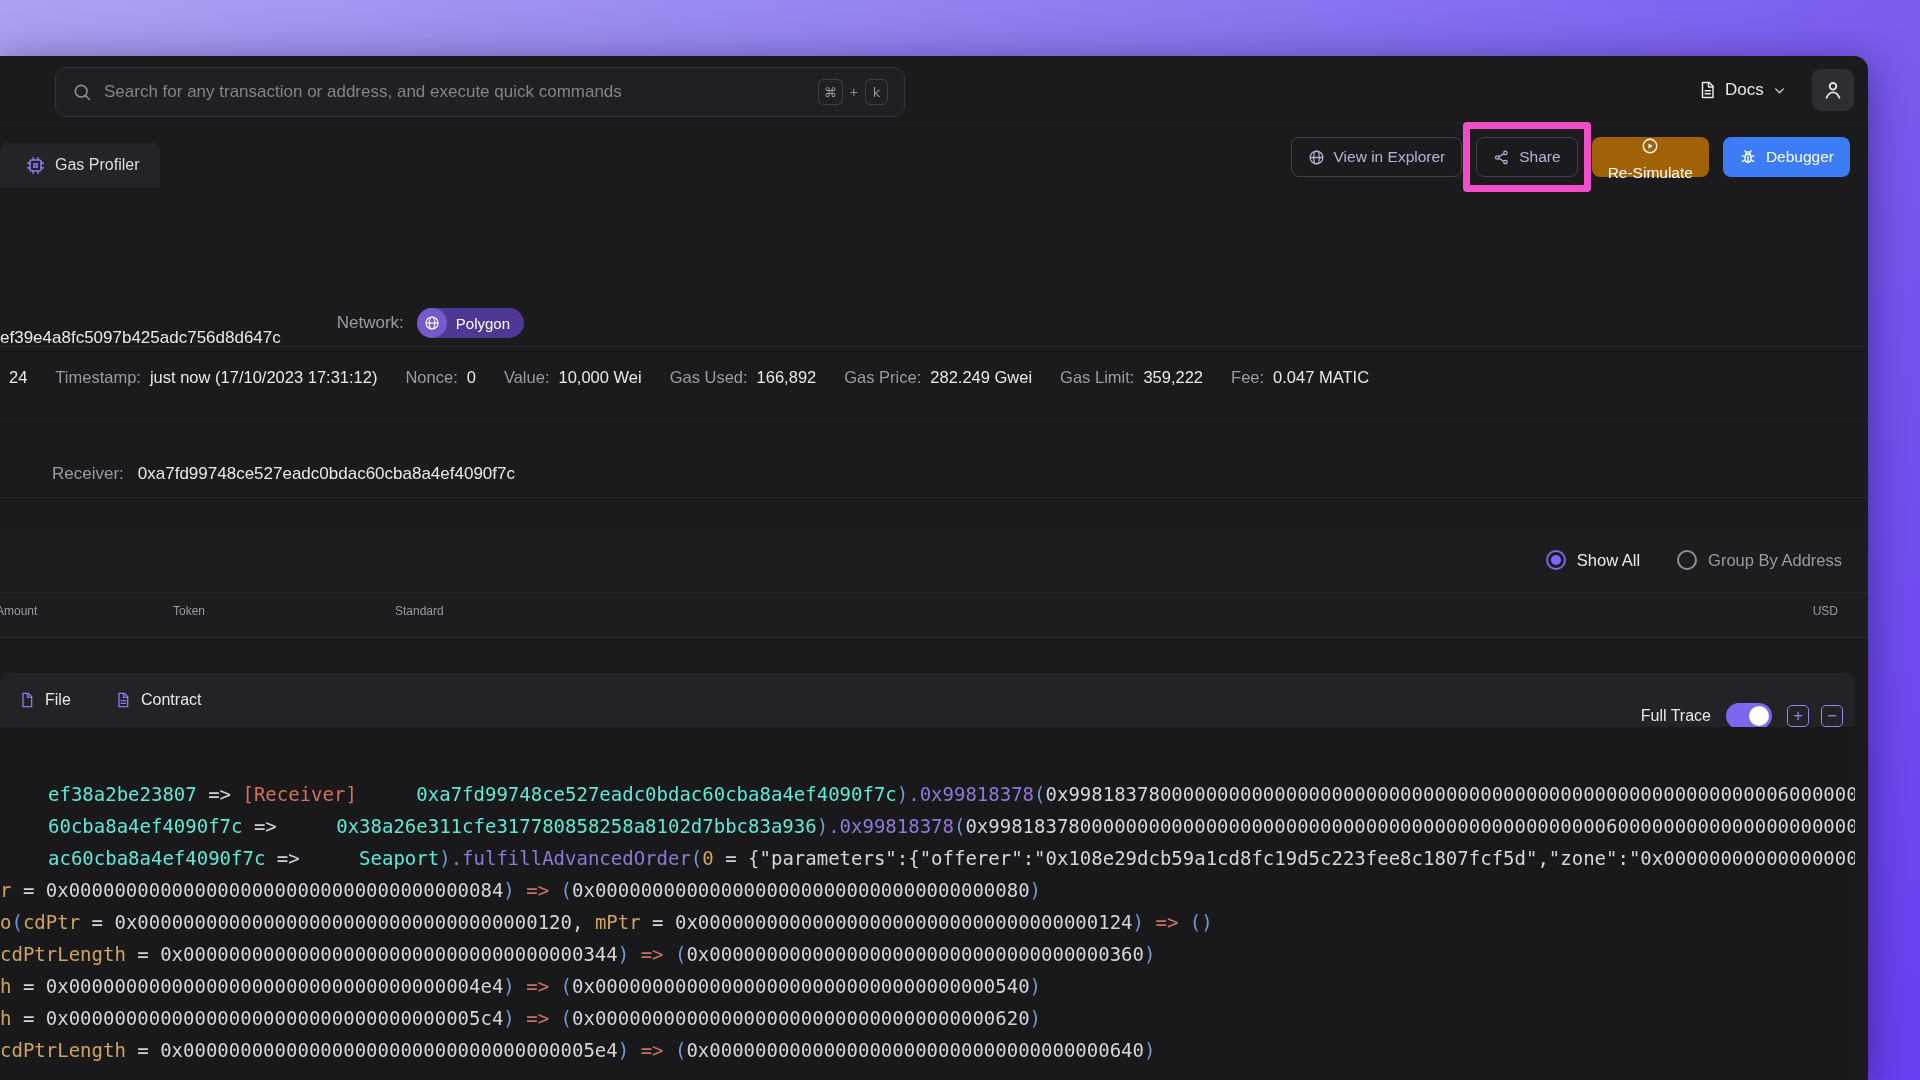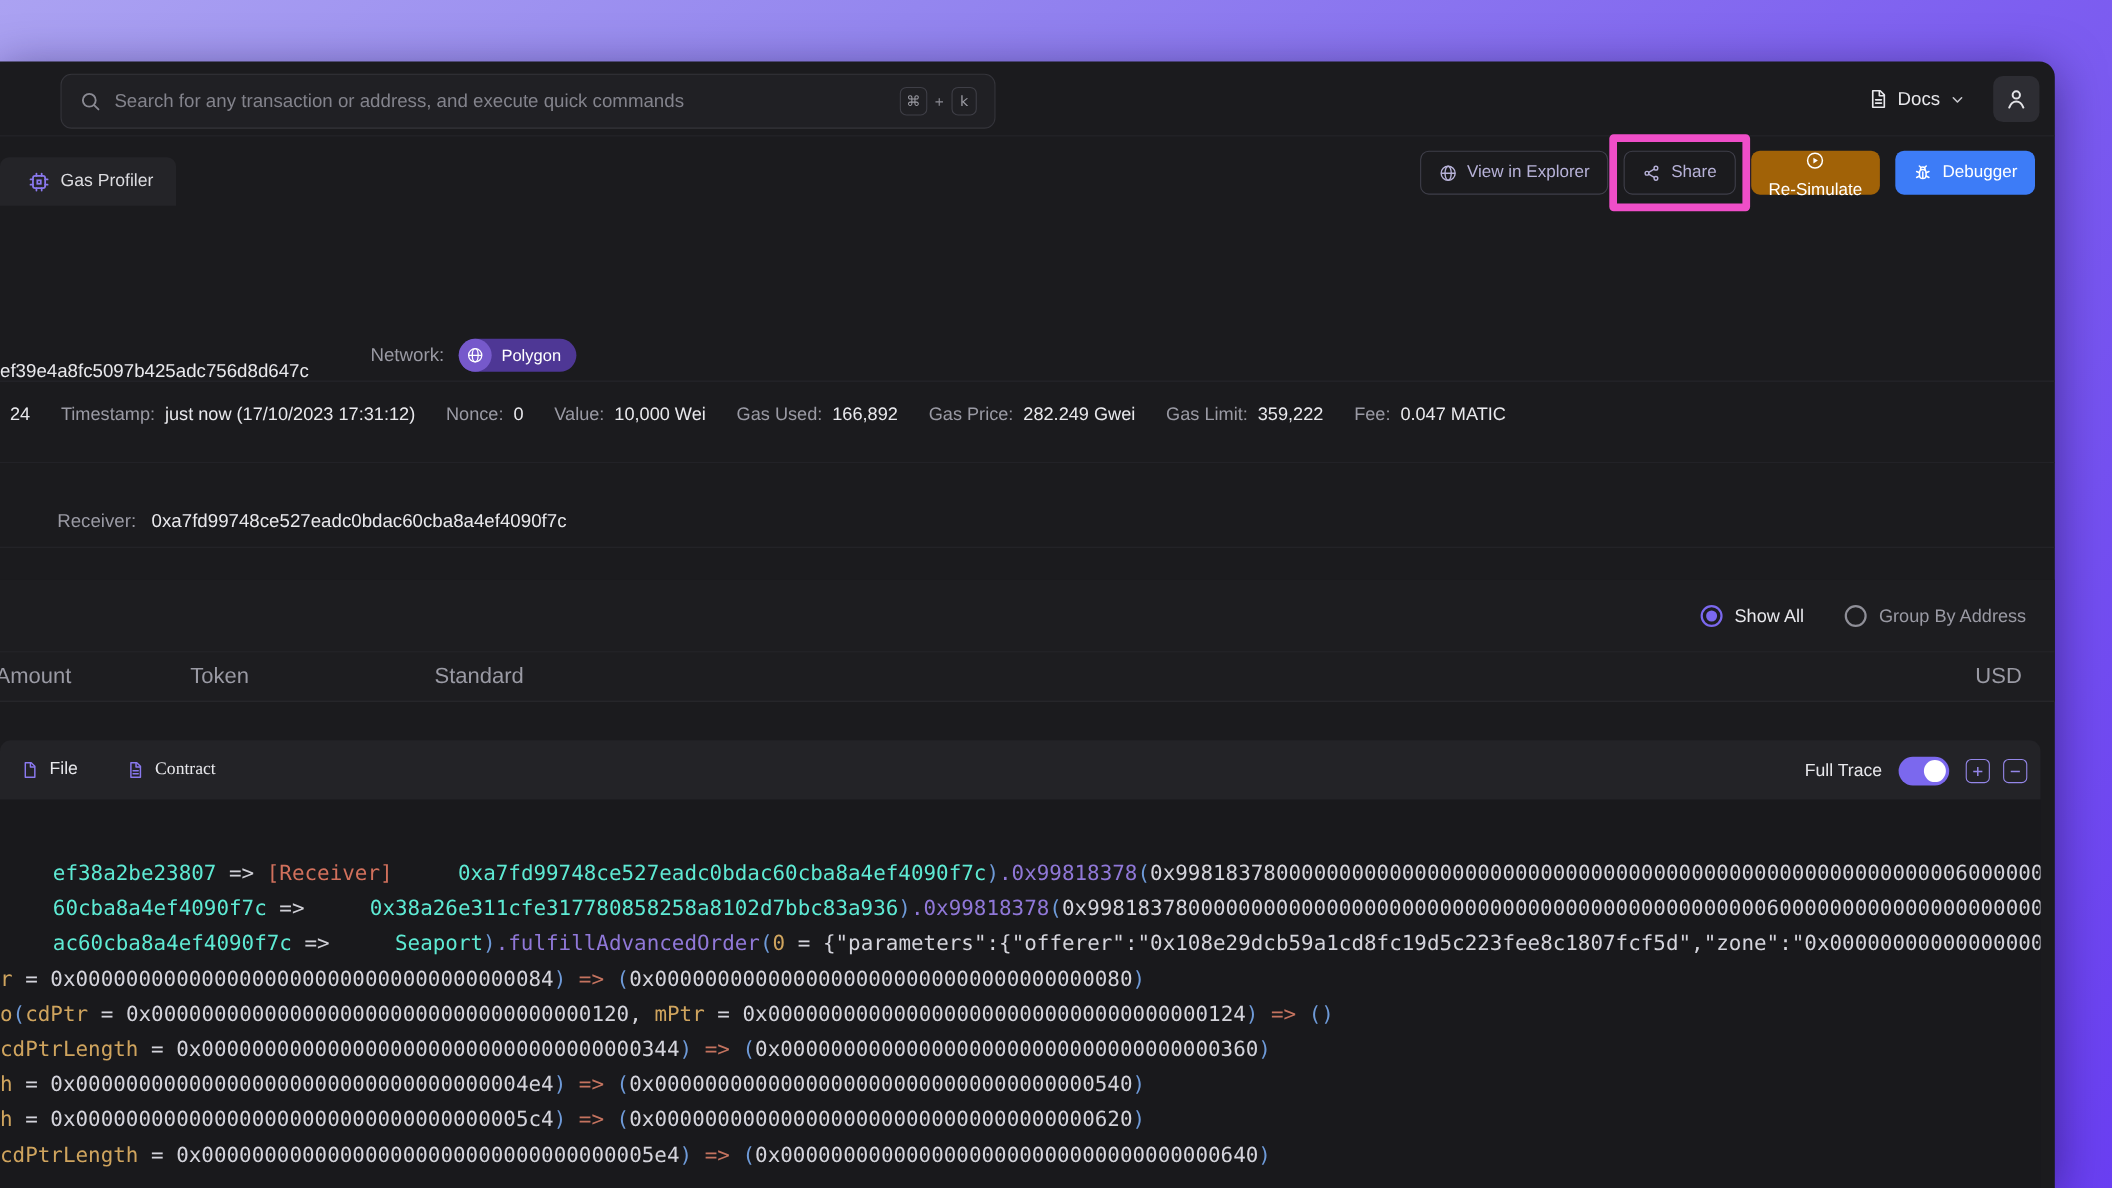--- a/index.html
+++ b/index.html
@@ -89,33 +89,33 @@
   }
   .radios-row { position:absolute; top:0; left:0; right:0; height:66px; border-bottom:1px solid #252529; }
   .radios { position:absolute; right:26px; top:0; height:66px; display:flex; align-items:center; gap:37px; }
   .radio { display:flex; align-items:center; gap:11px; font-size:16.5px; cursor:pointer; }
   .radio-circle { width:20px; height:20px; border-radius:50%; position:relative; }
   .radio-on { border:2px solid #7b68ee; }
   .radio-on::after { content:""; position:absolute; inset:3px; border-radius:50%; background:#7b68ee; }
   .radio-off { border:2px solid #8f8f98; }
   .radio-on-label { color:#e9e9ed; }
   .radio-off-label { color:#9a9aa4; }
-  .cols-row { position:absolute; left:0; right:0; bottom:0; height:45px; font-size:20px; color:#9a9aa4; }
+  .cols-row { position:absolute; left:0; right:0; bottom:0; height:45px; font-size:12px; color:#9a9aa4; }
   .col-h { position:absolute; top:12px; }
   .col-amount { left:-4px; }
   .col-token { left:173px; }
   .col-standard { left:395px; }
   .col-usd { right:30px; }
   
   .trace-panel { position:absolute; left:0; top:617px; width:1855px; height:407px; }
   .trace-tabs { position:absolute; top:0; left:0; right:0; height:54px; background:#232327; border-radius:10px 10px 0 0; }
   .trace-tab { position:absolute; top:0; display:flex; gap:10px; align-items:center; height:54px; color:#e8e8ec; font-size:16px; cursor:pointer; }
   .tab-file { left:19px; }
-  .tab-contract { left:115px;font-family:Liberation Serif, serif; }
-  .full-trace { position:absolute; right:12px; top:1px; height:54px; display:flex; align-items:center; gap:15px; }
+  .tab-contract { left:115px; }
+  .full-trace { position:absolute; right:12px; top:16px; height:54px; display:flex; align-items:center; gap:15px; }
   .ft-label { color:#e8e8ec; font-size:16px; }
   .toggle { width:46px; height:26px; border-radius:13px; background:#7b68ee; position:relative; cursor:pointer; }
   .toggle::after { content:""; position:absolute; right:3px; top:3px; width:20px; height:20px; border-radius:50%; background:#ffffff; }
   .iconbox {
     width:22px; height:22px; border:1.5px solid #9486e8; border-radius:5px; color:#9486e8;
     display:flex; align-items:center; justify-content:center; font-size:16px; line-height:1;
     cursor:pointer; font-family:"DejaVu Sans Mono", monospace;
   }
   .iconbox + .iconbox { margin-left:-3px; }
   .trace-code {

